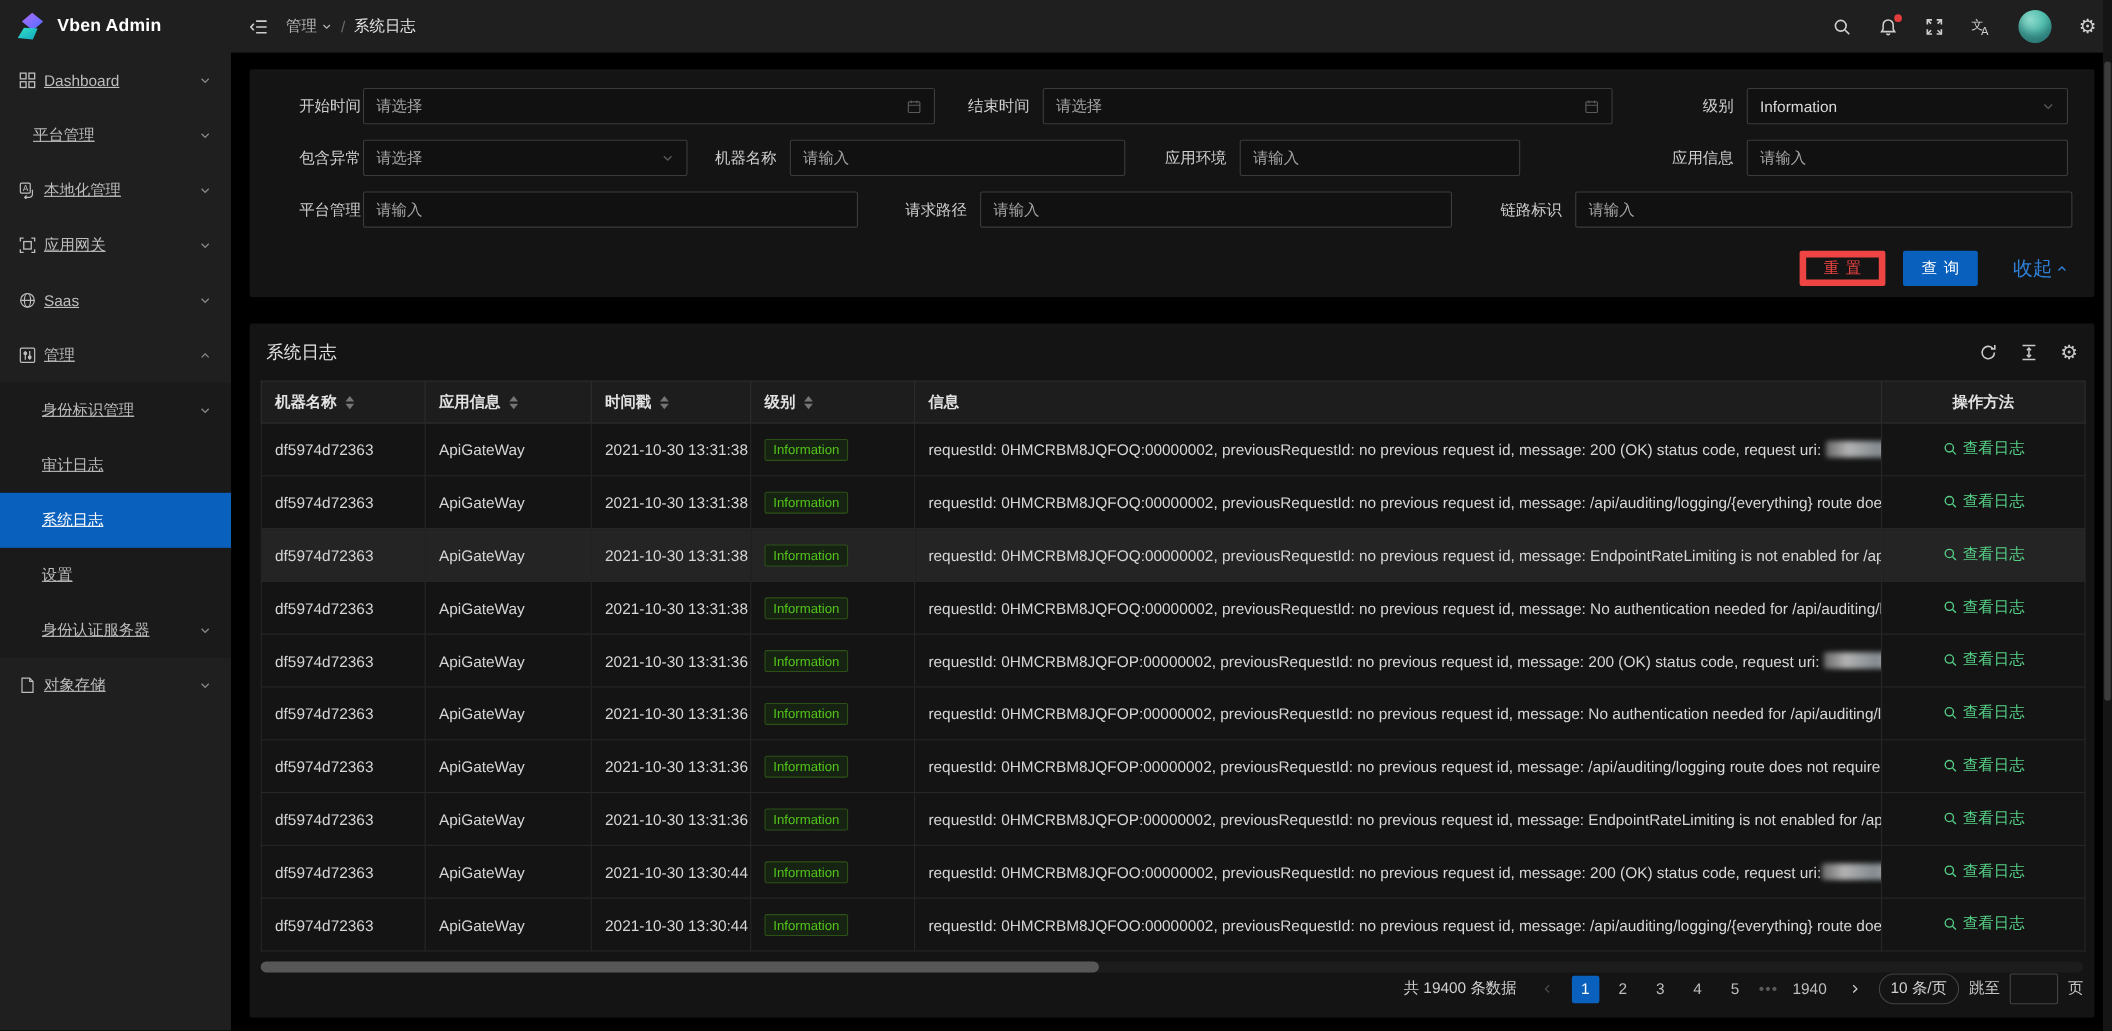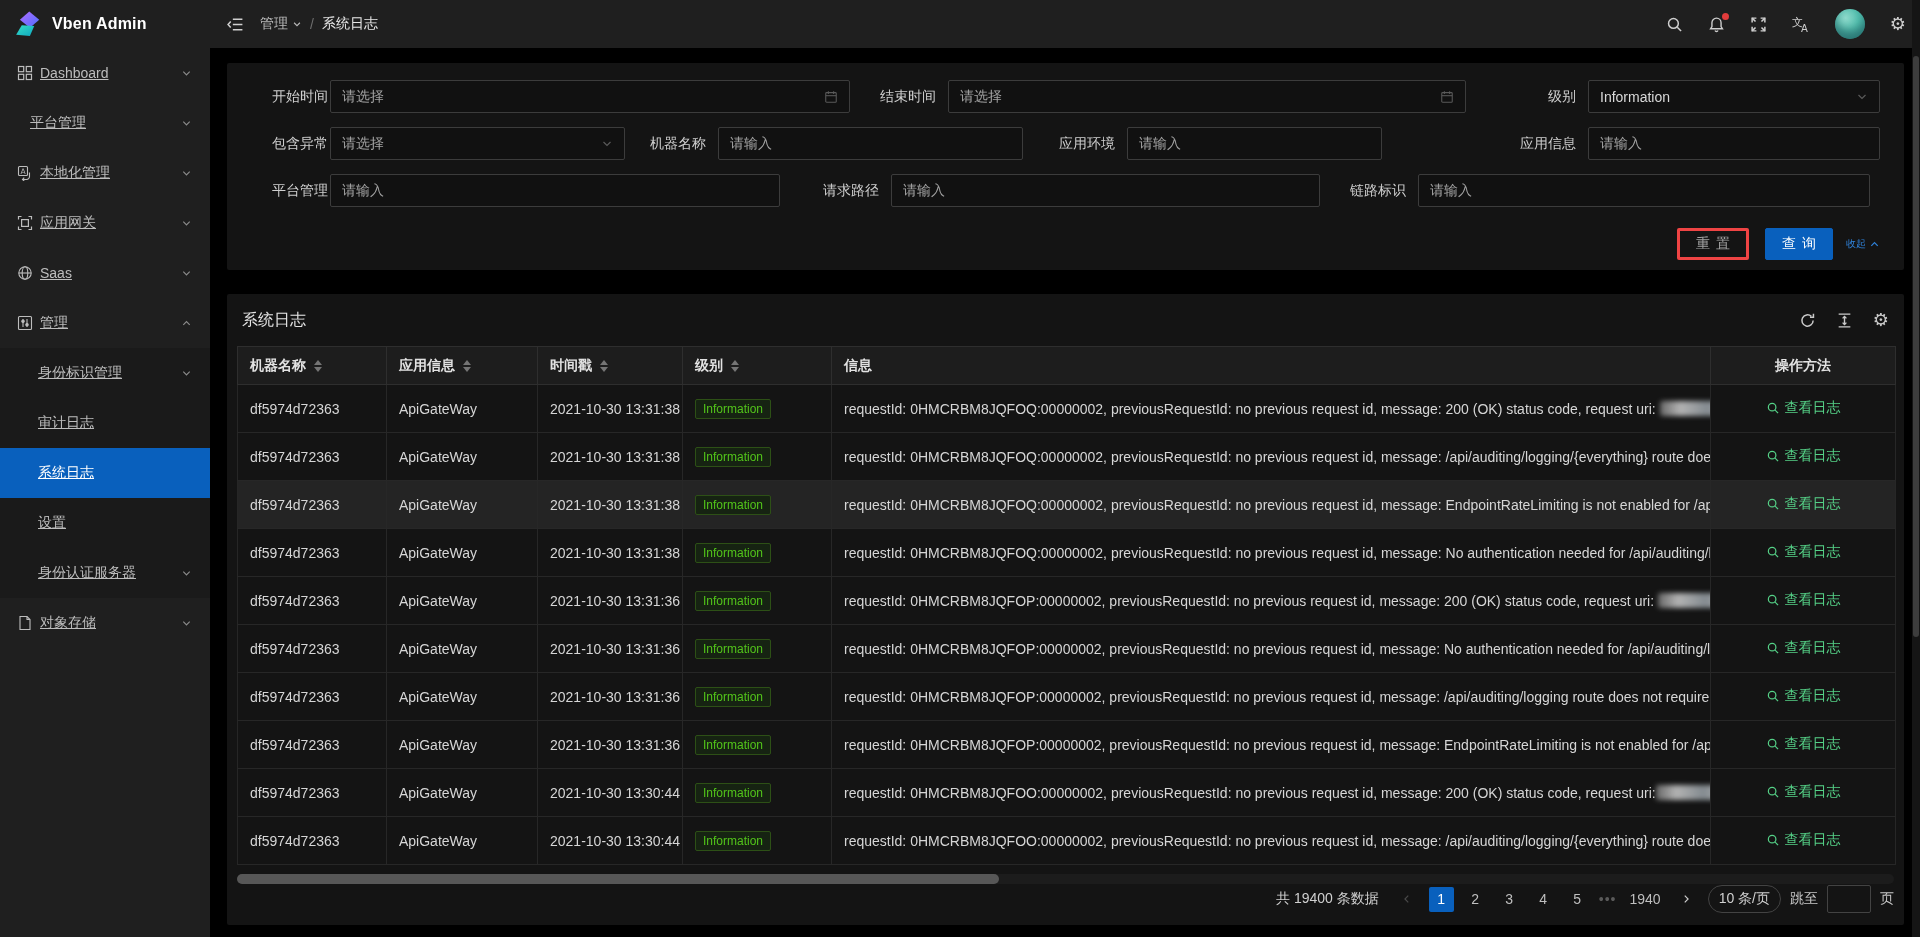--- a/index.html
+++ b/index.html
@@ -42,23 +42,23 @@
   .ff { display:flex; align-items:center; }
   .lbl { color:#cfcfcf; white-space:nowrap; margin-right:12px; }
   .lbl.w1 { width:77px; text-align:right; margin-right:2px; }
   .inp { height:33px; background:#111; border:1px solid #3c3c3c; border-radius:2px; display:flex; align-items:center; padding:0 11px; cursor:text; }
   .inp .ph { color:#a3a3a3; flex:1; white-space:nowrap; overflow:hidden; }
   .inp .val { color:#d9d9d9; flex:1; }
   .inp-icon { color:#5a5a5a; display:inline-flex; margin-left:8px; }
   .ml-auto { margin-left:auto; }
   .btns { justify-content:flex-end; margin-top:21px; margin-bottom:0; }
   .btn { height:32px; min-width:65px; border-radius:2px; font-size:14px; cursor:pointer; padding:0 10px; letter-spacing:6px; text-indent:6px; }
-  .btn.ghost { background:transparent; border:3px solid #ef4444; color:#a3a3a3; }
+  .btn.ghost { background:transparent; border:6px solid #ef4444; color:#ef4444; }
   .btn.primary { background:#0960bd; border:1px solid #0960bd; color:#fff; margin-left:16px; }
-  .collapse-link { margin-left:13px; color:#2f81d8; display:inline-flex; align-items:center; gap:3px; cursor:pointer; font-size:10px; }
+  .collapse-link { margin-left:32px; color:#2f81d8; display:inline-flex; align-items:center; gap:3px; cursor:pointer; font-size:18px; }
 
   
   .table-card { padding:0 10px 12px 10px; }
   .t-head { height:52px; display:flex; align-items:center; padding:0 5px; }
   .t-title { font-size:16px; color:#e3e3e3; }
   .t-tools { margin-left:auto; display:flex; align-items:center; gap:20px; color:#c9c9c9; }
   .t-tools .tool { display:inline-flex; cursor:pointer; }
 
   table.log-table { width:100%; border-collapse:collapse; table-layout:fixed; border:1px solid #343434; }
   .log-table th { height:38px; background:#1d1d1d; color:#e2e2e2; font-weight:bold; text-align:left; padding:0 12px; font-size:14px; border:1px solid #2e2e2e; white-space:nowrap; }
@@ -384,21 +384,21 @@
             <div class="inp" style="width:450px">
               <span class="ph">请输入</span>
             </div>
           </div>
           <div class="ff" style="margin-left:43px">
             <span class="lbl">请求路径</span>
             <div class="inp" style="width:429px">
               <span class="ph">请输入</span>
             </div>
           </div>
-          <div class="ff" style="margin-left:30px">
+          <div class="ff" style="margin-left:44px">
             <span class="lbl">链路标识</span>
             <div class="inp" style="width:452px">
               <span class="ph">请输入</span>
             </div>
           </div>
         </div>
 
         <div class="frow btns">
           <button class="btn ghost">重置</button>
           <button class="btn primary">查询</button>

